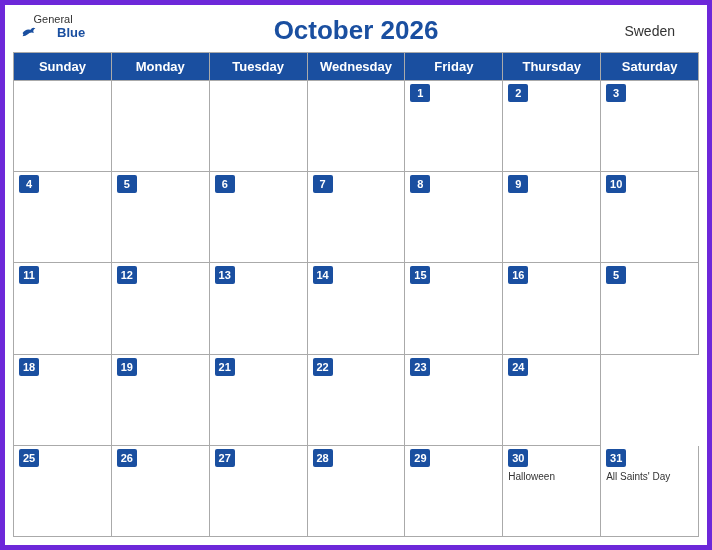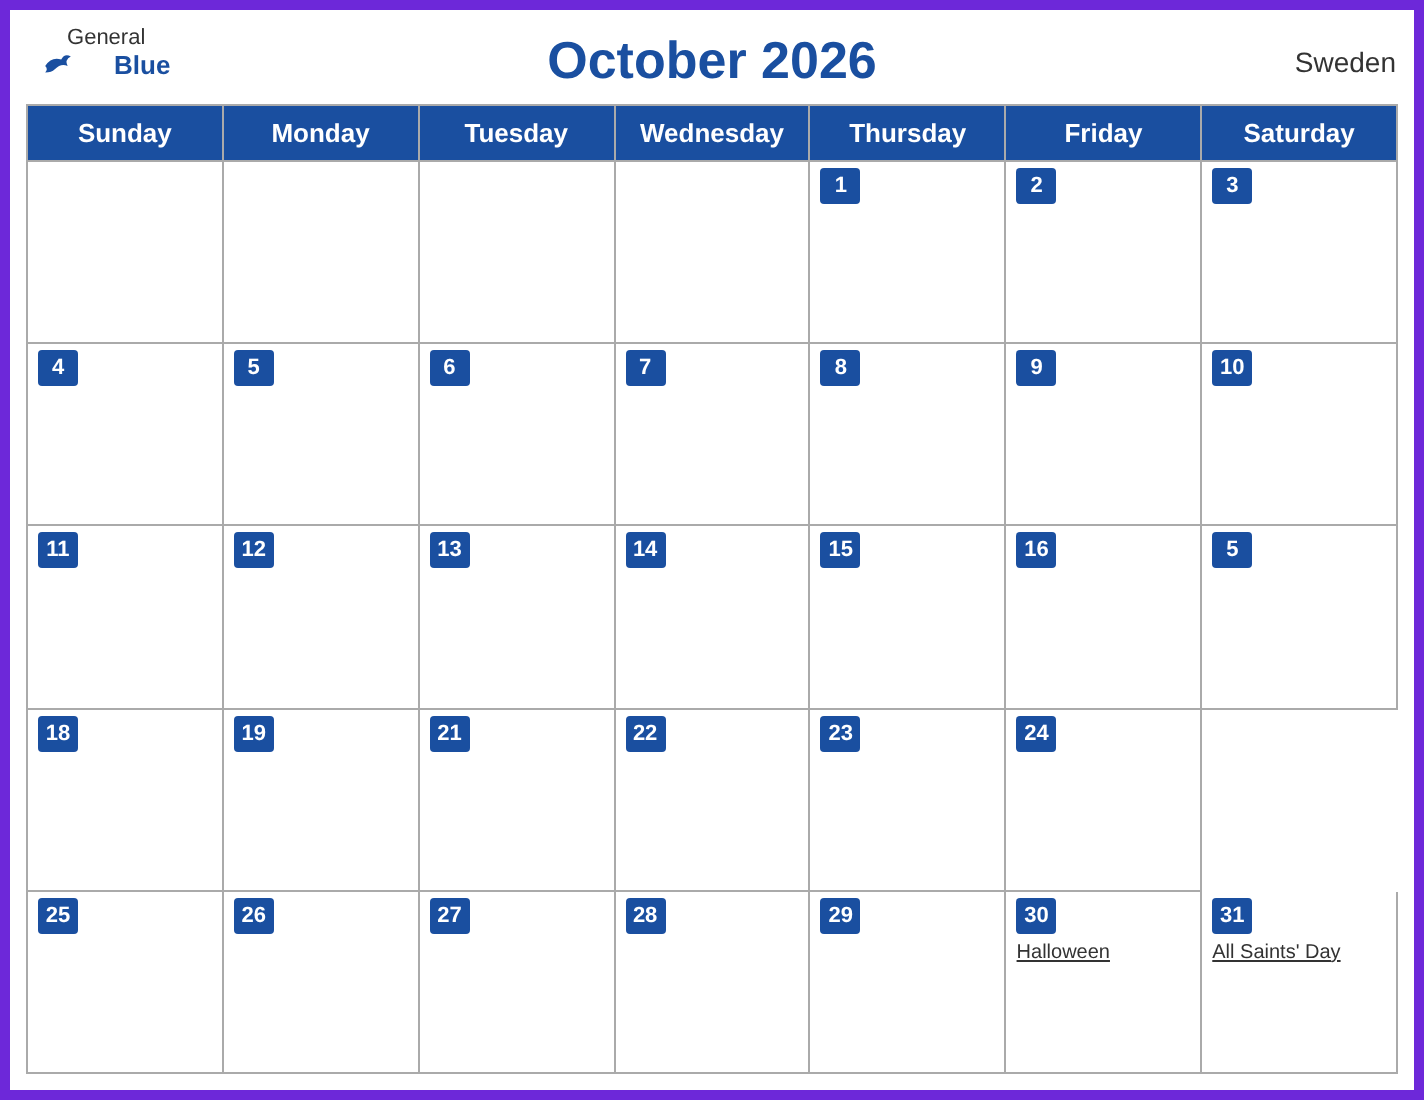--- a/index.html
+++ b/index.html
@@ -51,21 +51,21 @@
       height: 14px;
     }
     .cal-title {
       font-size: 26px;
       color: #1a4fa0;
       font-weight: bold;
       text-align: center;
     }
     .country-label {
       position: absolute;
-      right: 9px;
+      right: 32px;
       top: 18px;
       font-size: 14px;
       color: #333;
     }
     .cal-grid {
       flex: 1;
       display: flex;
       flex-direction: column;
       border-top: 1px solid #aaa;
       border-left: 1px solid #aaa;
@@ -119,21 +119,20 @@
       align-items: center;
       justify-content: center;
       border-radius: 2px;
       margin-bottom: 2px;
       font-size: 11px;
     }
     .event-text {
       font-size: 10px;
       color: #333;
       margin-top: 2px;
-      text-decoration: underline;
     }
   </style>
 </head>
 <body>
 
 <div class="calendar-wrapper">
   <div class="cal-header">
     <div class="logo-area">
       <span class="logo-text-general">General</span>
       <span class="logo-text-blue">
@@ -146,22 +145,22 @@
     <h1 class="cal-title">October 2026</h1>
     <span class="country-label">Sweden</span>
   </div>
 
   <div class="cal-grid">
     <div class="day-headers">
     <div class="day-header">Sunday</div>
         <div class="day-header">Monday</div>
         <div class="day-header">Tuesday</div>
         <div class="day-header">Wednesday</div>
+        <div class="day-header">Friday</div>
         <div class="day-header">Thursday</div>
-        <div class="day-header">Friday</div>
         <div class="day-header">Saturday</div>
       </div>
     <div class="weeks-container">
     <div class="week-row">
           <div class="day-cell empty"></div>
           <div class="day-cell empty"></div>
           <div class="day-cell empty"></div>
           <div class="day-cell empty"></div>
           <div class="day-cell">
             <div class="day-num">1</div>

